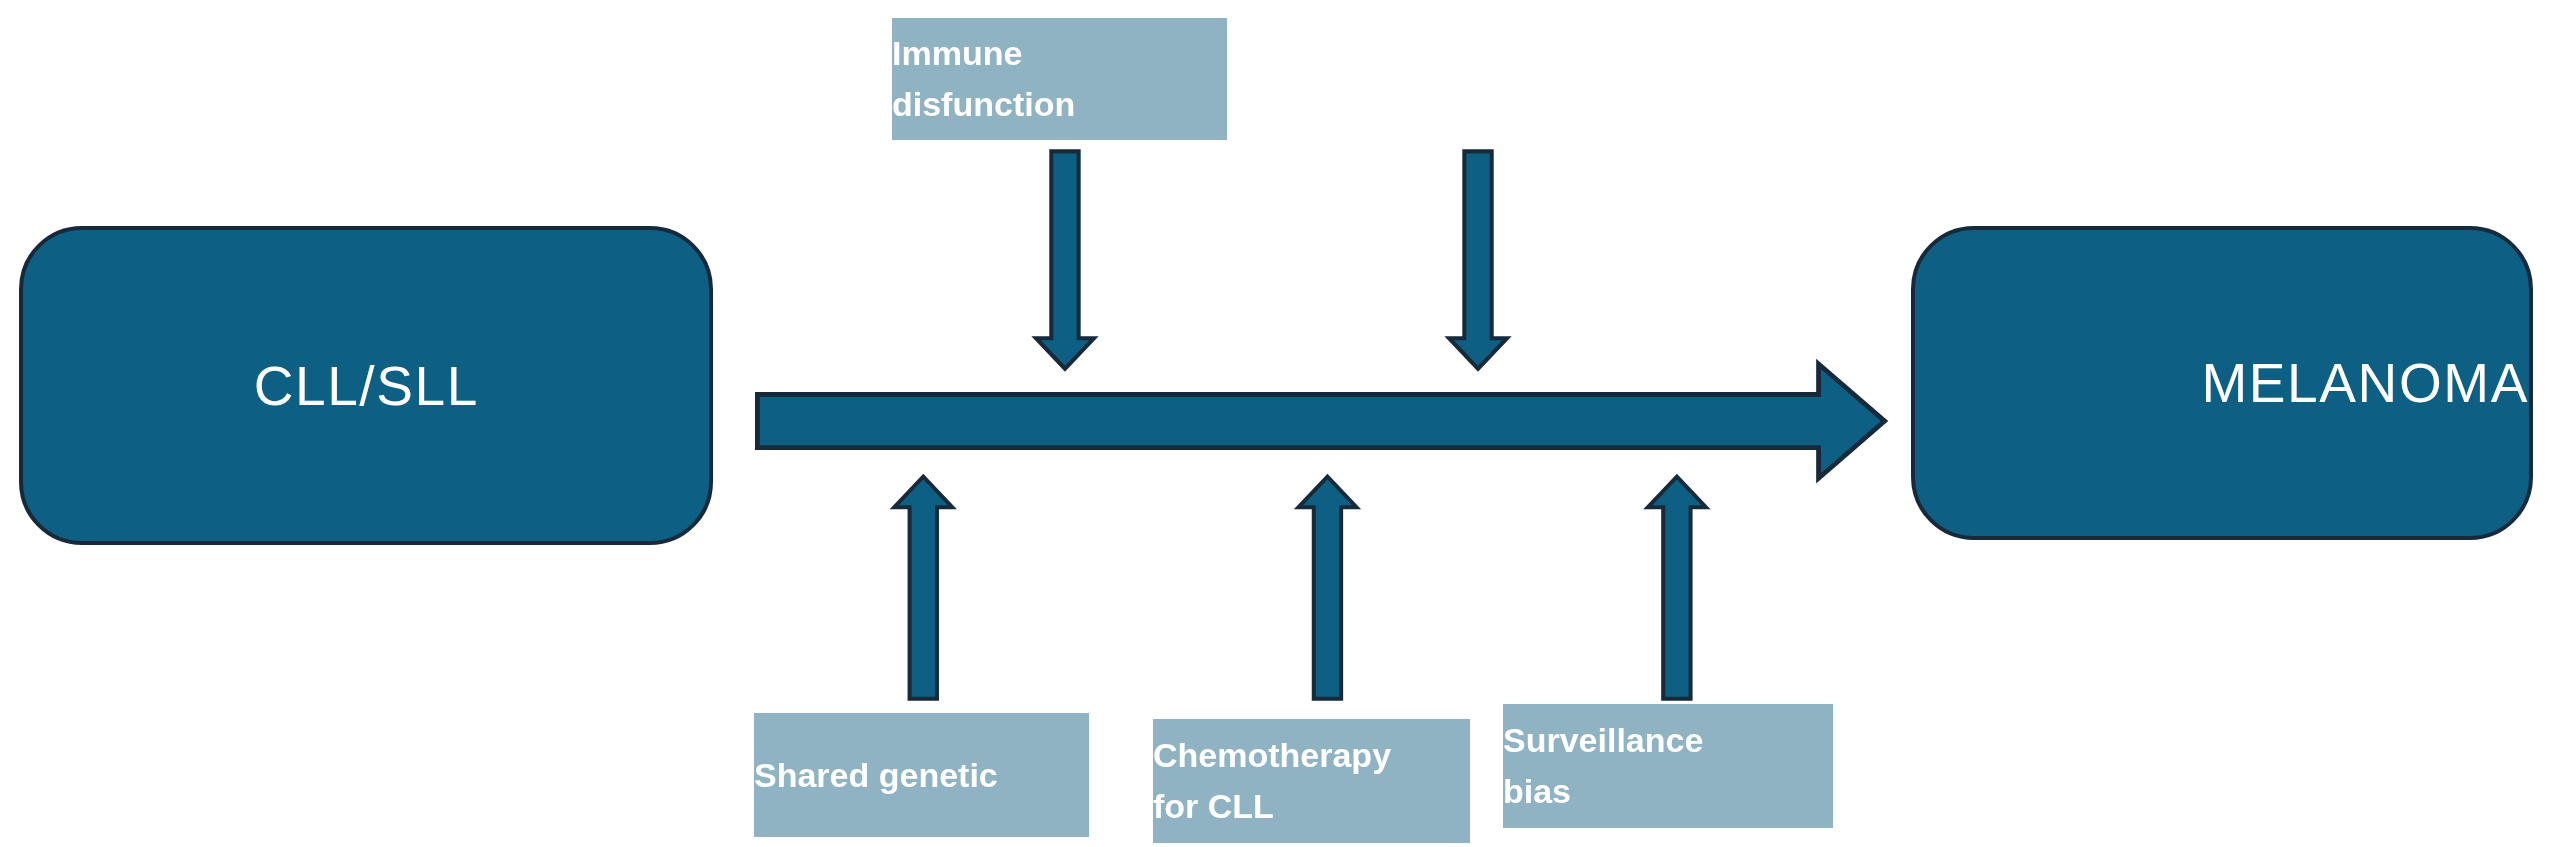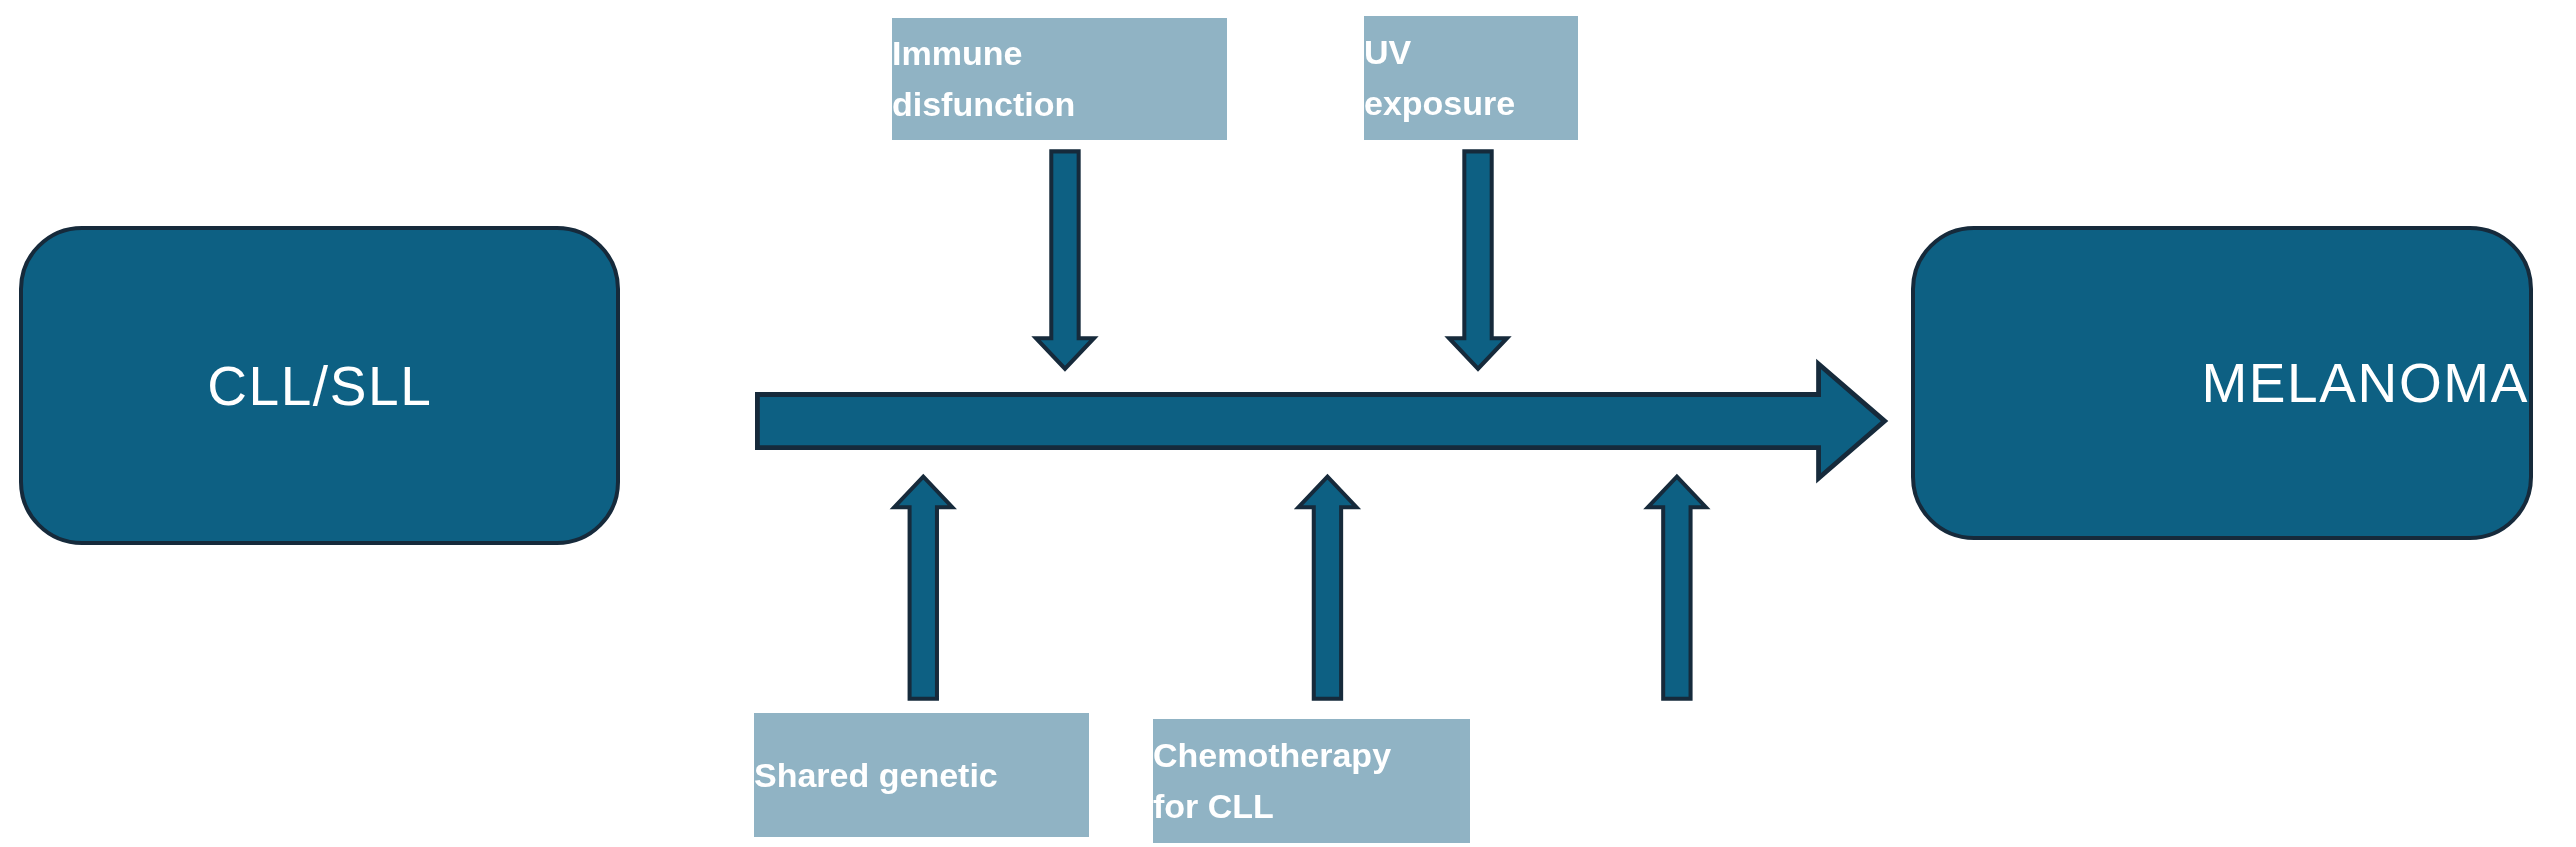--- a/index.html
+++ b/index.html
@@ -43,21 +43,21 @@
     justify-content: center;
     background: var(--node-fill);
     border: 4px solid var(--node-border);
     border-radius: 63px;
     color: var(--text-on-dark);
     font-size: 55px;
     font-weight: 400;
     letter-spacing: 1.6px;
     text-align: center;
   }
-  .node-cll { left: 19.3px; top: 226px; width: 601px; height: 319px; }
+  .node-cll { left: 19.3px; top: 226px; width: 694px; height: 319px; }
   .node-melanoma { left: 1911px; top: 226px; width: 622px; height: 314px; justify-content: flex-end; }
   .factor {
     position: absolute;
     display: flex;
     flex-direction: column;
     align-items: flex-start;
     justify-content: center;
     background: var(--factor-fill);
     color: var(--text-on-dark);
     font-size: 34px;
@@ -98,29 +98,29 @@
 
   <div class="node node-melanoma">
     <span>MELANOMA</span>
   </div>
 
   <div class="factor factor-immune">
     <span class="factor-line">Immune</span>
     <span class="factor-line">disfunction</span>
   </div>
 
-  <div class="factor factor-uv">
-    <span class="factor-line">UV</span>
-    <span class="factor-line">exposure</span>
-  </div>
 
   <div class="factor factor-shared">
     <span class="factor-line">Shared genetic</span>
   </div>
 
   <div class="factor factor-chemo">
     <span class="factor-line">Chemotherapy</span>
     <span class="factor-line">for CLL</span>
   </div>
 
+  <div class="factor factor-surveillance">
+    <span class="factor-line">Surveillance</span>
+    <span class="factor-line">bias</span>
+  </div>
 
 </div>
 
 
 </body></html>

